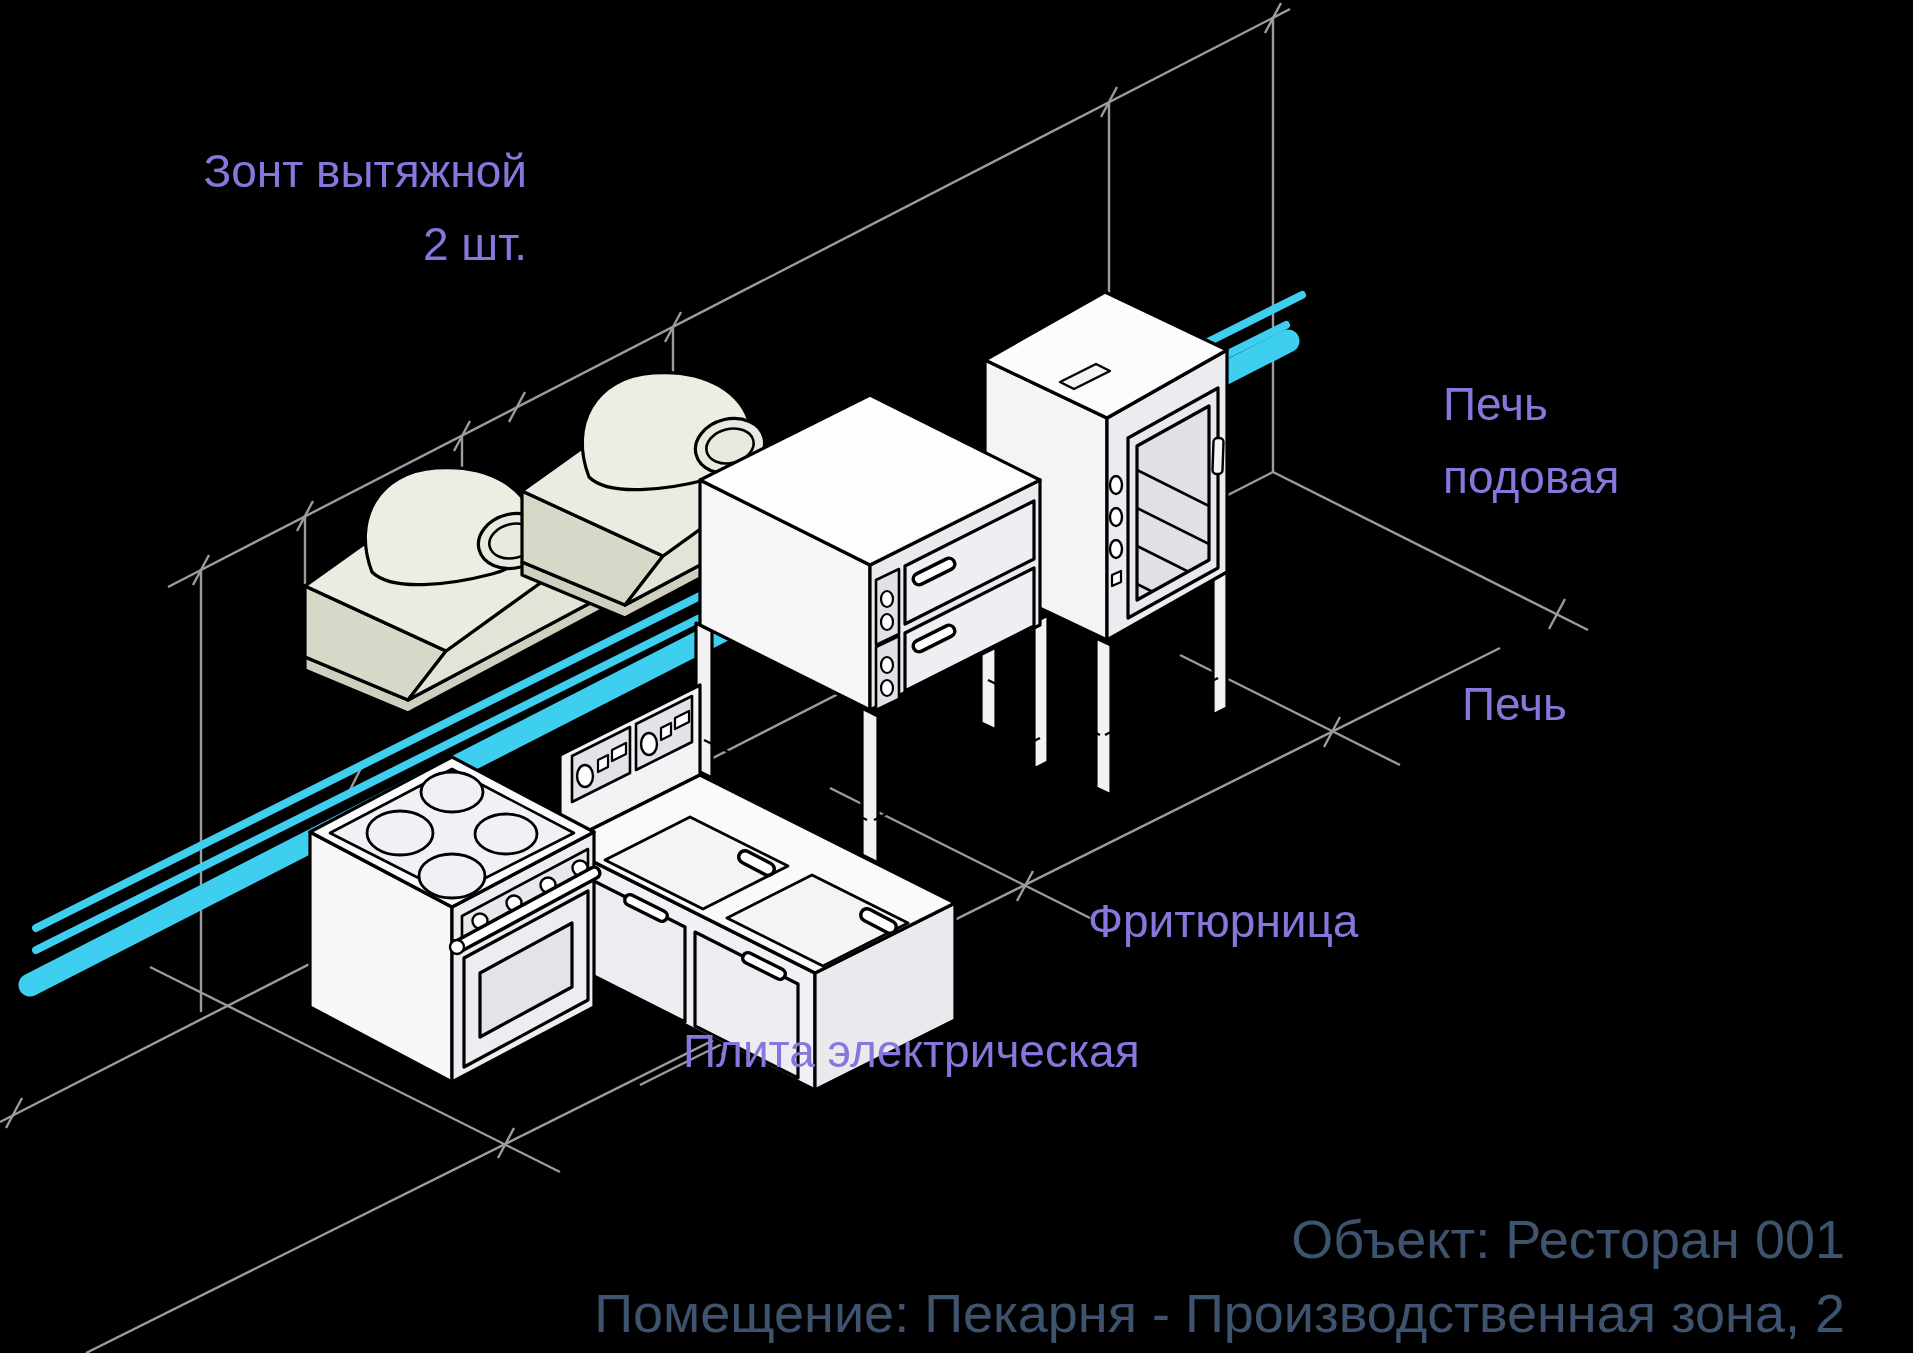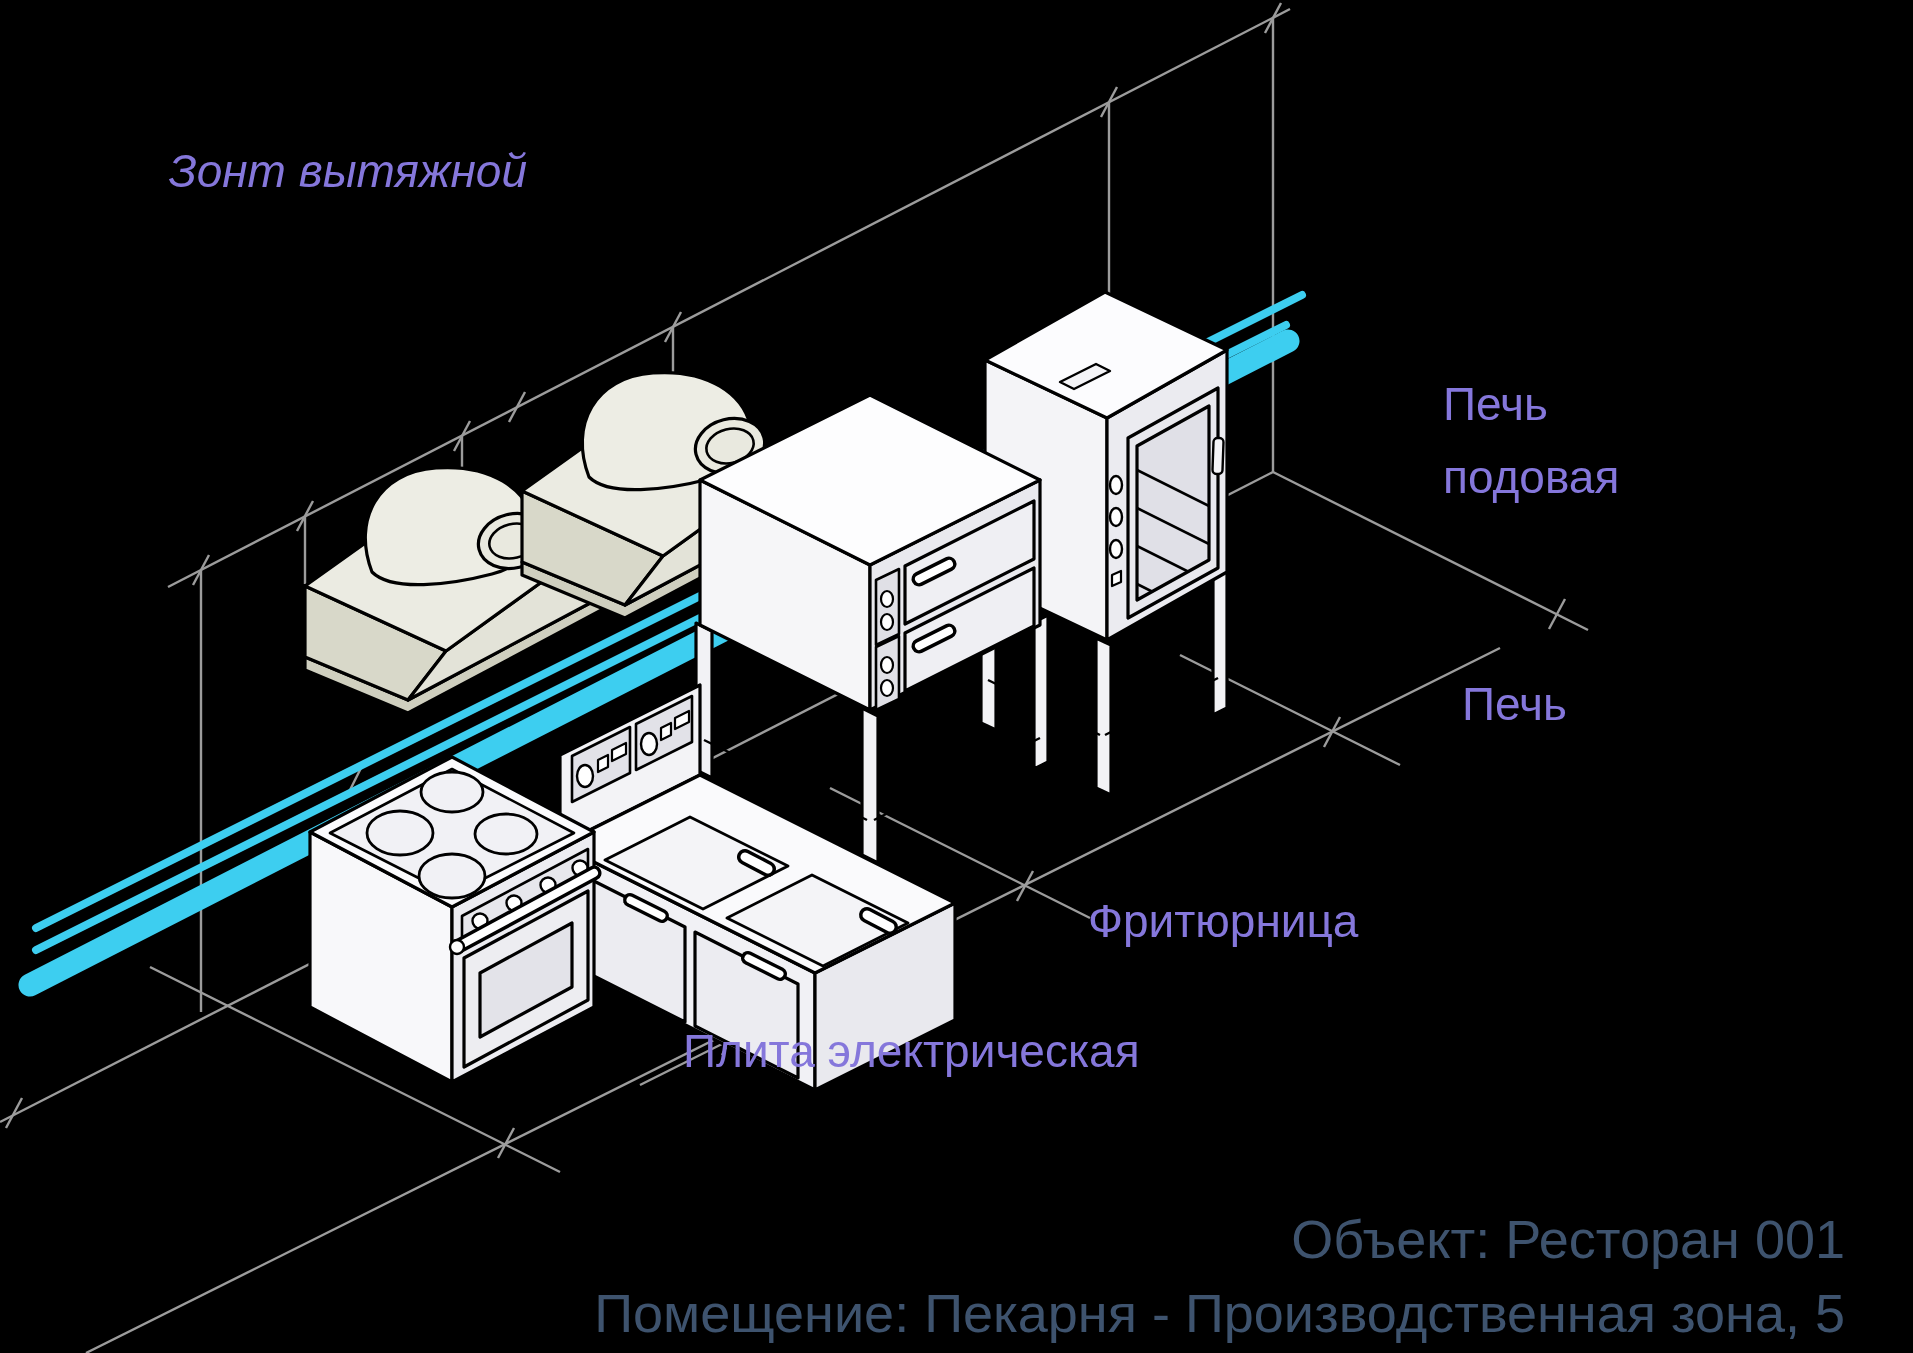--- a/index.html
+++ b/index.html
@@ -191,22 +191,23 @@
       <circle cx="580" cy="868" r="7.5"></circle>
     </g>
     <path d="M464,958 L588,891 L588,1000 L464,1067 Z" fill="#EDEDF1"></path>
     <path d="M480,973 L572,923 L572,987 L480,1037 Z" fill="#E3E3E9"></path>
     <line x1="457" y1="947" x2="594" y2="873" stroke="#000" stroke-width="15" stroke-linecap="round"></line>
     <line x1="457" y1="947" x2="594" y2="873" stroke="#FFF" stroke-width="8" stroke-linecap="round"></line>
     <circle cx="457" cy="947" r="7" fill="#FFF" stroke-width="2.4"></circle>
   </g>
 </svg>
 
-  <div class="lbl right" style="right:1386px;top:135px;font-style:italic;">
+  <div class="lbl right" style="right:1386px;top:135px;">
     <div>Зонт вытяжной</div>
+    <div>2 шт.</div>
   </div>
 
   <div class="lbl" style="left:1443px;top:368px;">
     <div>Печь</div>
     <div>подовая</div>
   </div>
 
   <div class="lbl" style="left:1462px;top:668px;">
     <div>Печь</div>
   </div>
@@ -214,16 +215,16 @@
   <div class="lbl" style="left:1088px;top:885px;">
     <div>Фритюрница</div>
   </div>
 
   <div class="lbl" style="left:683px;top:1015px;">
     <div>Плита электрическая</div>
   </div>
 
   <div class="title-block">
     <div>Объект: Ресторан 001</div>
-    <div>Помещение: Пекарня - Производственная зона, 5</div>
+    <div>Помещение: Пекарня - Производственная зона, 2</div>
   </div>
 
 </div>
 
 </body></html>

